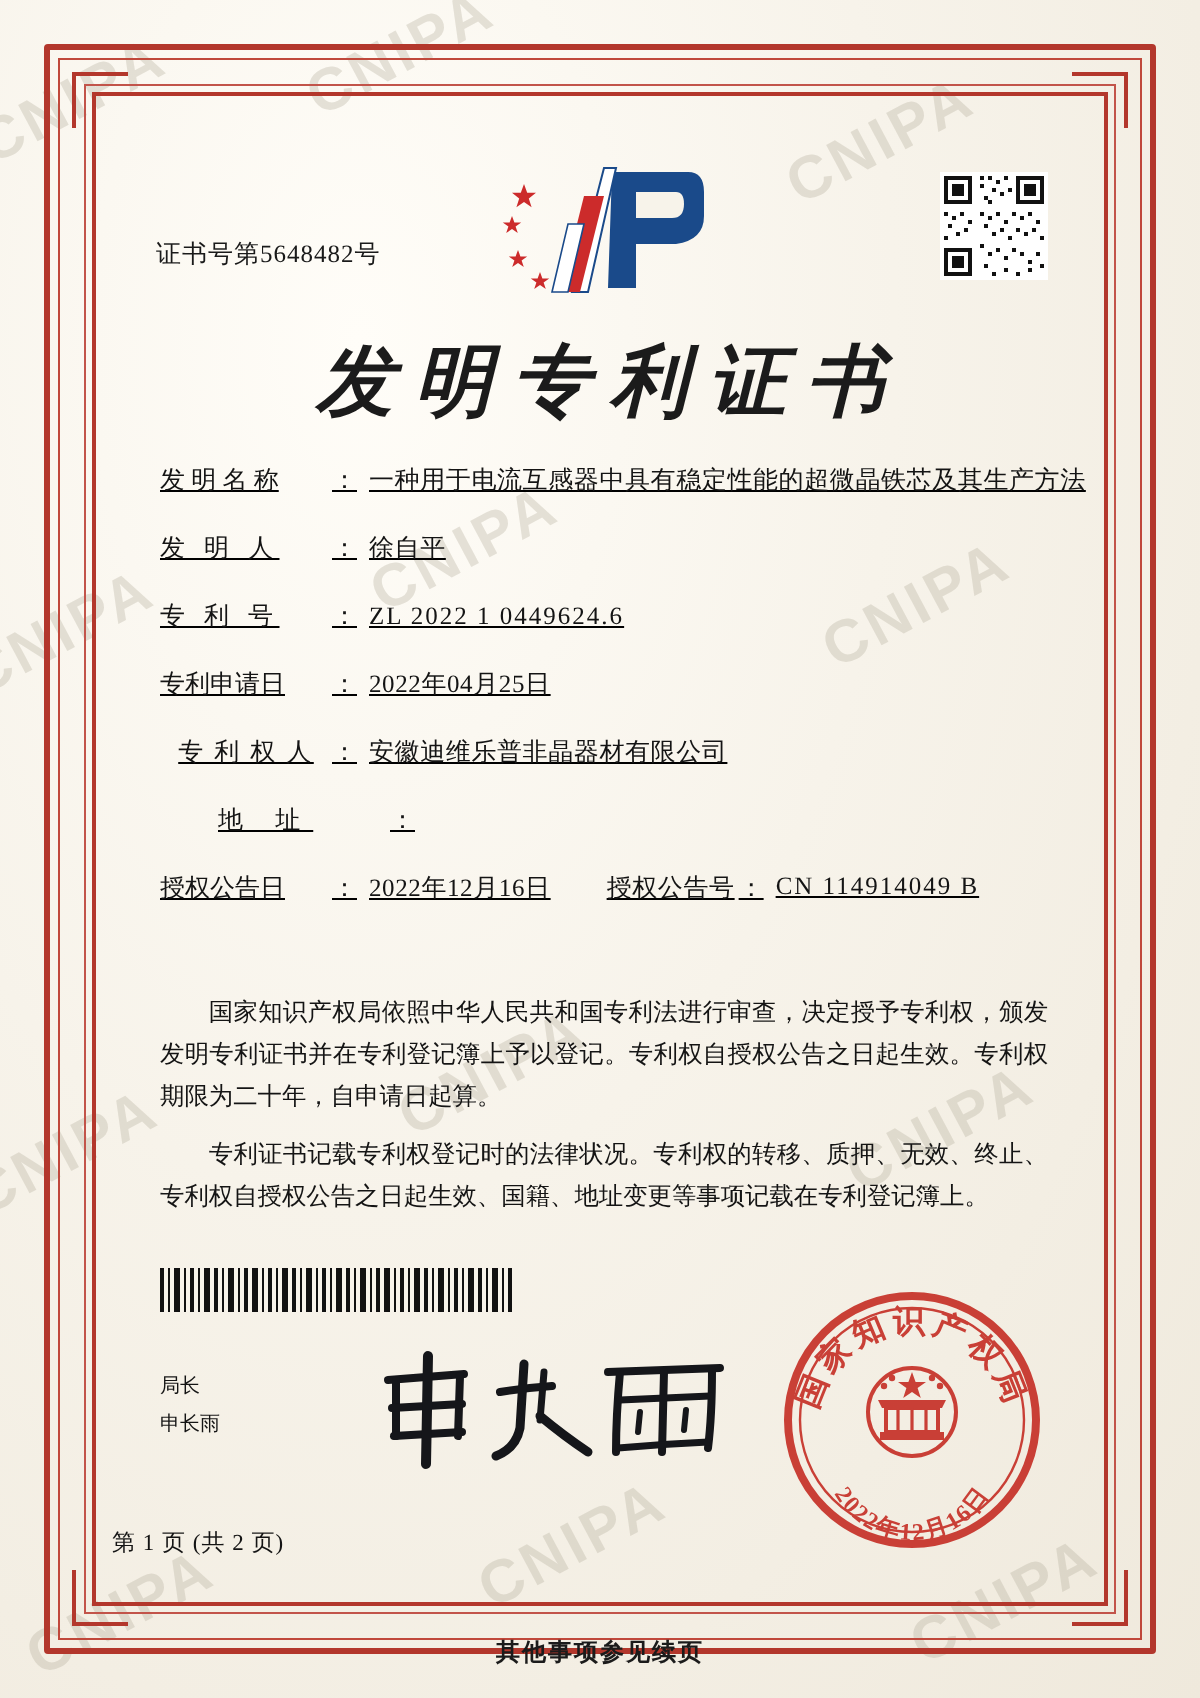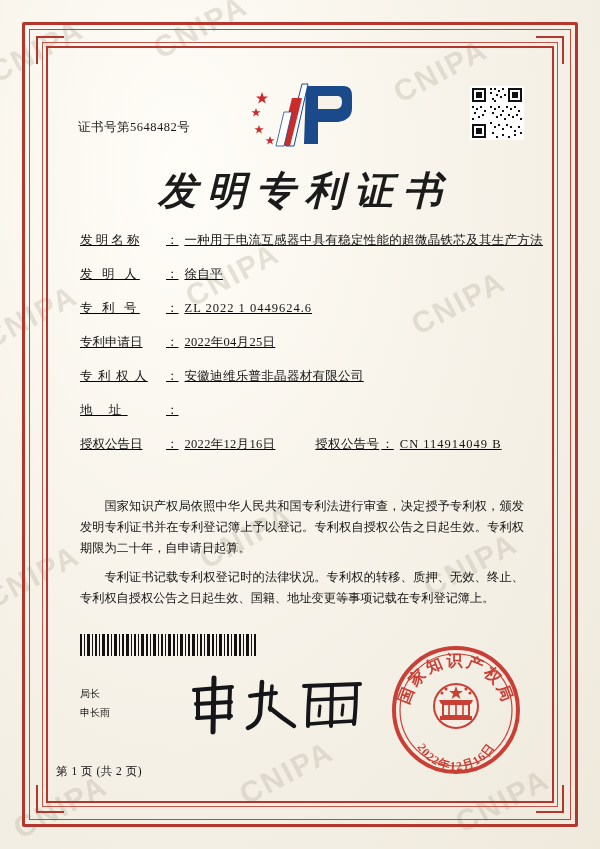--- a/index.html
+++ b/index.html
@@ -146,33 +146,33 @@
     margin-bottom: 17px;
     font-size: 12.5px;
     color: #141414;
     white-space: nowrap;
   }
   .flabel {
     width: 86px;
     flex: 0 0 86px;
     letter-spacing: 0px;
   }
-  .flabel.sp4 { letter-spacing: 6.5px; }
+  .flabel.sp4 { letter-spacing: 6.5px; margin-left: 29px; }
   .flabel.sp3 { letter-spacing: 3.2px; }
-  .flabel.sp2 { letter-spacing: 1.2px; }
+  .flabel.sp2 { letter-spacing: 1.2px; text-align: center; }
   .fcolon { margin-right: 6px; }
   .fvalue {
     color: #141414;
     letter-spacing: 0.3px;
   }
   .fvalue.mono { font-family: "Liberation Serif", serif; letter-spacing: 1px; }
   .frow.dual .second {
-    margin-left: 40px;
+    margin-left: 28px;
     display: flex;
-    align-items: center;
+    align-items: flex-start;
   }
   .frow.dual .second .flabel2 {
     letter-spacing: 0.3px;
     margin-right: 2px;
   }
 
   
   .paras {
     position: absolute;
     top: 440px;
@@ -527,14 +527,15 @@
             <textPath href="#sealArcBot" startOffset="50%" text-anchor="middle">2022年12月16日</textPath>
           </text>
         </g>
       </svg>
     </div>
 
     <div class="page-num">第 1 页 (共 2 页)</div>
 
   </div>
 
+  <div class="footer-note">其他事项参见续页</div>
 
 </div>
 
 </body></html>

